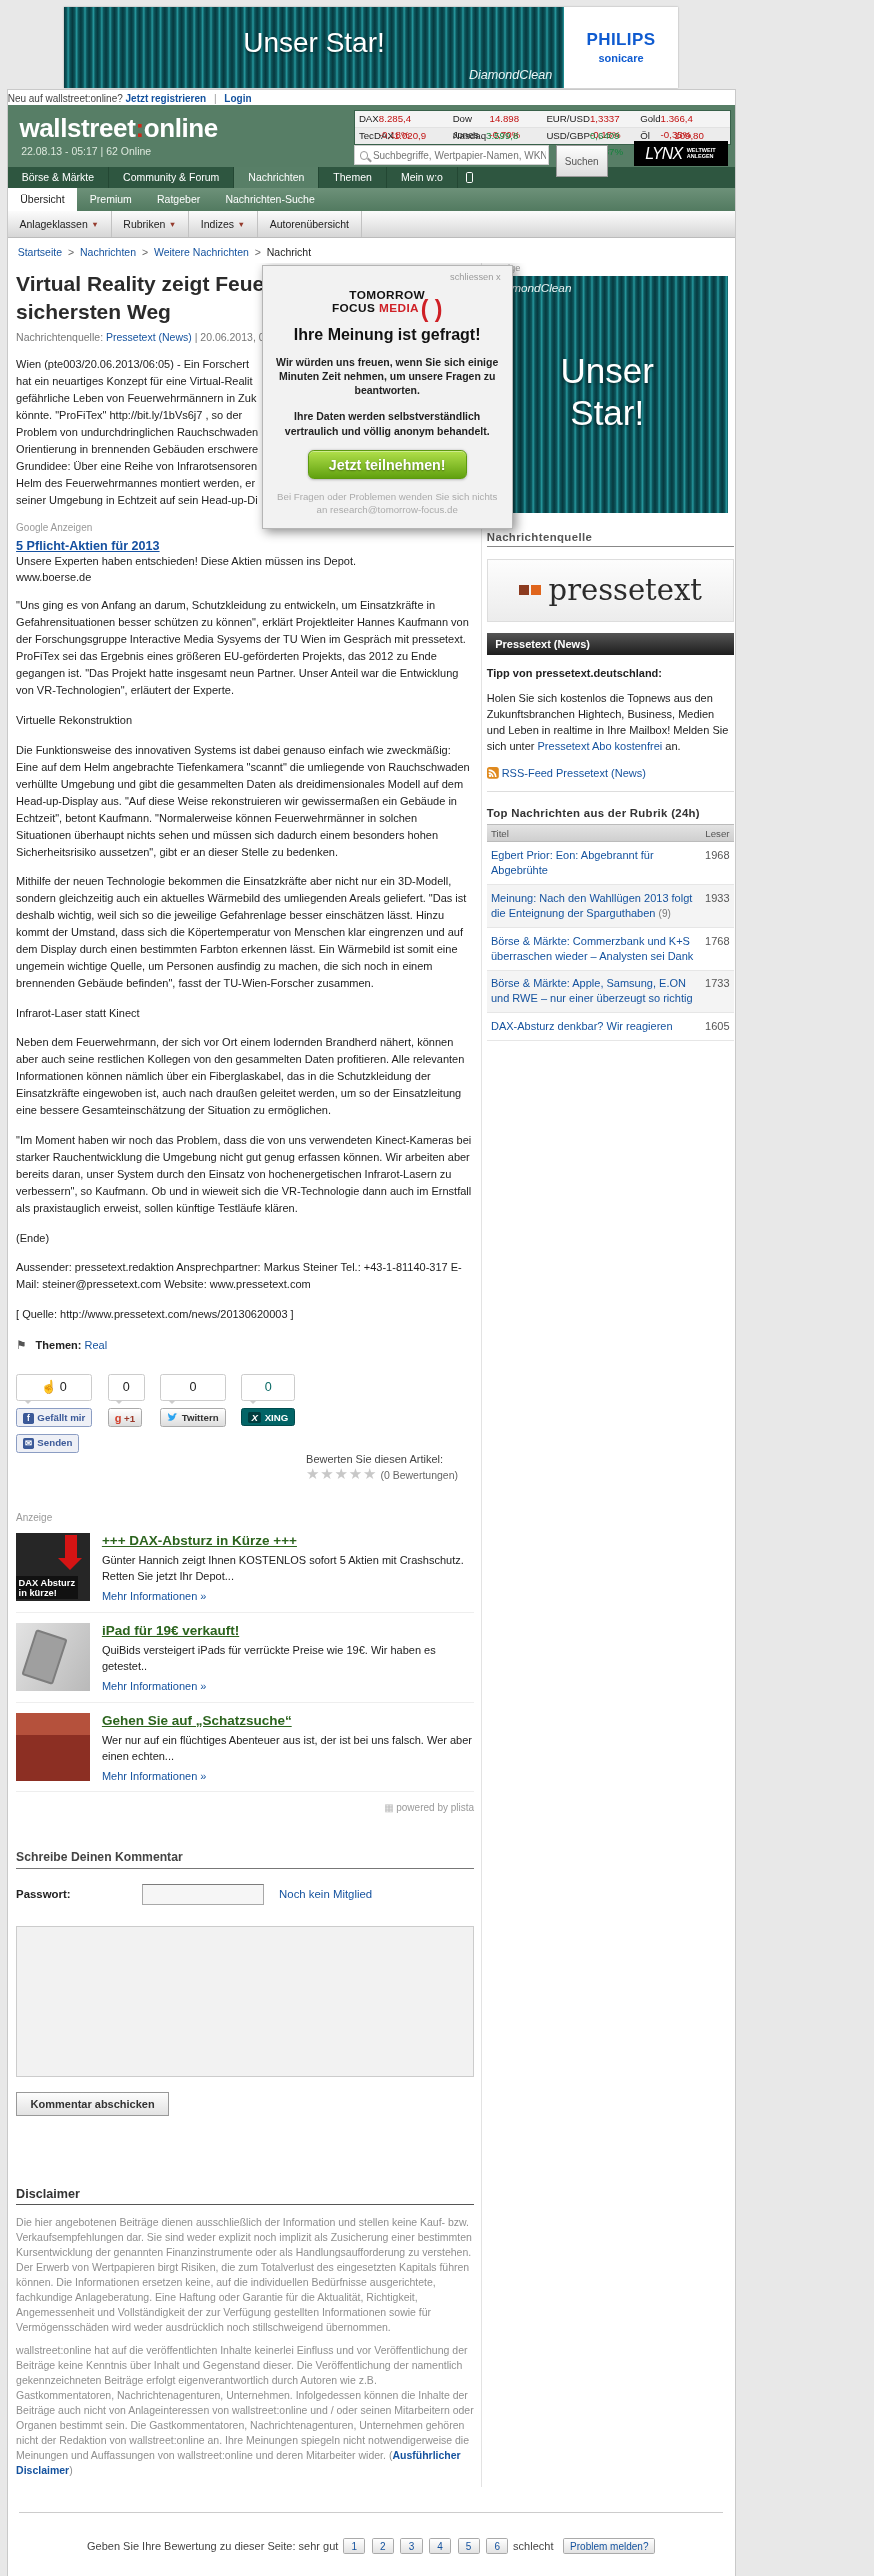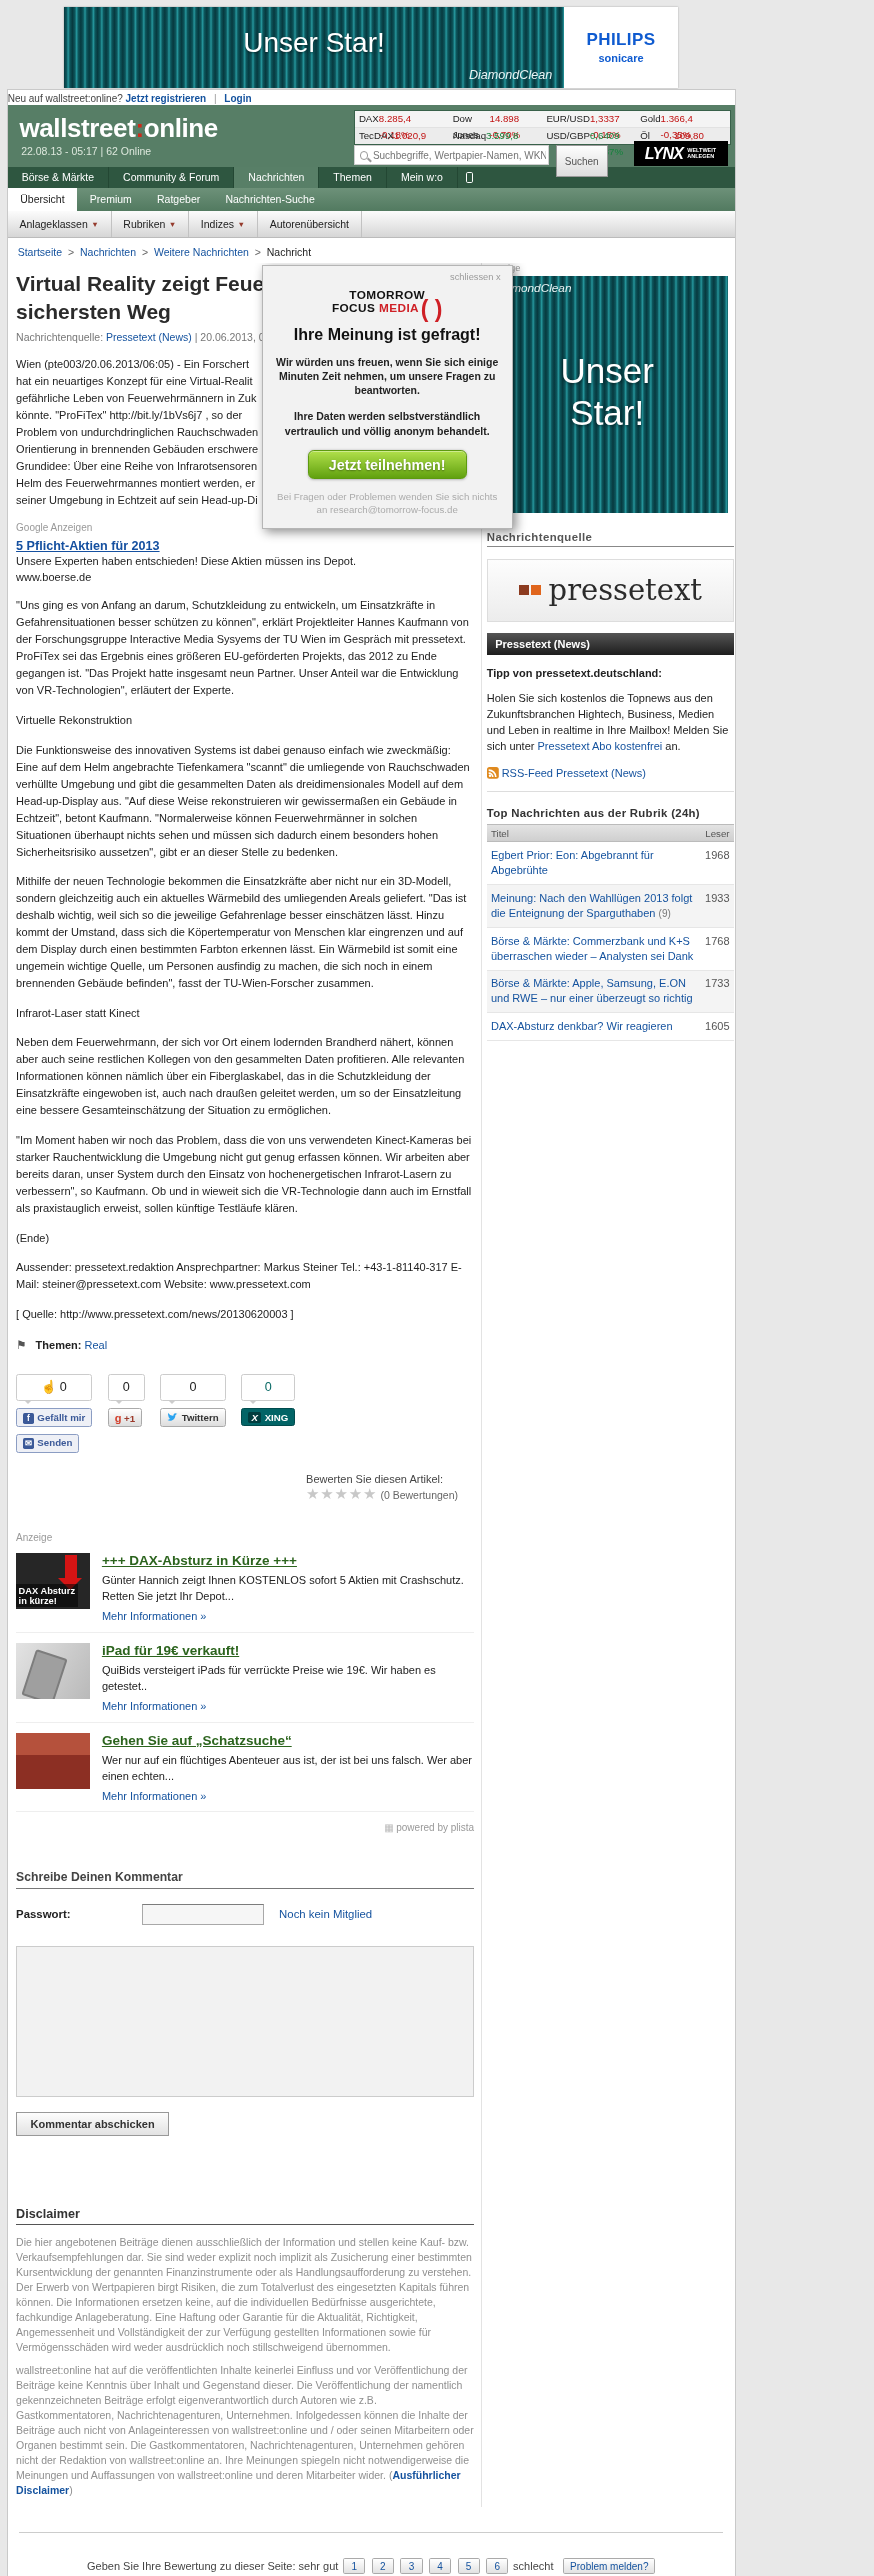--- a/index.html
+++ b/index.html
@@ -30,21 +30,21 @@
   .t-cell{display:flex;justify-content:space-between;width:25%;padding:0 4.2px;box-sizing:border-box}
   .t-name{color:#222}
   .chg-down .num{color:#c11212}
   .chg-up .num{color:#12833a}
   .search-box{position:absolute;left:346px;top:40px;width:193px;height:17.7px;background:#fff;border:0.8px solid #cfcfcf;display:flex;align-items:center}
   .mag{display:inline-block;width:6.7px;height:6.7px;border:1.7px solid #999;border-radius:50%;position:relative;margin:0 2.5px 0 5px}
   .mag::after{content:"";position:absolute;width:5px;height:1.7px;background:#999;transform:rotate(45deg);right:-4.2px;bottom:-1.7px}
   .search-box input{flex:1;border:none;outline:none;font-size:10px;color:#555;background:transparent}
   .btn-suchen{position:absolute;left:548px;top:40px;height:32px;width:52px;background:linear-gradient(#fdfdfd,#ddd);border:0.8px solid #999;font-size:10px;color:#555}
   .lynx{position:absolute;right:6.7px;top:36px;width:94px;height:24.4px;background:#000;color:#fff;display:flex;align-items:center;justify-content:center;gap:4.2px}
-  .lynx-main{font-size:16px;font-weight:bold;font-style:italic;letter-spacing:-0.8px}
+  .lynx-main{font-size:16px;font-weight:normal;font-style:italic;letter-spacing:-0.8px}
   .lynx-sub{font-size:5.5px;line-height:5.9px;width:30px;font-weight:bold}
   
   .nav1{display:flex;background:#2e5640;height:21px;line-height:21px;color:#fff;font-size:10.5px}
   .nav1 .item{padding:0 14px;border-right:0.8px solid #24483;border-right:0.8px solid #234733;cursor:pointer}
   .nav1 .active{background:#587f67}
   .phone{display:inline-block;width:6.7px;height:11px;border:0.8px solid #fff;border-radius:1.7px;margin:5px 8.4px 0;box-sizing:border-box}
   .nav2{display:flex;background:linear-gradient(#6d9179,#527a60);height:23px;line-height:23px;color:#fff;font-size:10.5px}
   .nav2 .item{padding:0 12.6px;cursor:pointer}
   .nav2 .active{background:#fff;color:#222}
   .nav3{display:flex;background:linear-gradient(#fcfcfc,#d6d6d6);height:26px;line-height:26px;font-size:10.5px;color:#222;border-bottom:0.8px solid #bbb}
@@ -91,29 +91,29 @@
   .bubble .xnum{color:#0a6a66}
   .fb-ic{display:inline-block;width:11px;height:11px;background:#3b5998;color:#fff;font-weight:bold;text-align:center;line-height:11px;border-radius:1.7px;margin-right:3.4px;font-size:8.4px}
   .thumb{color:#3b5998;margin-right:2.5px}
   .s-btn{display:inline-block;background:#eef0f6;border:0.8px solid #8b9dc3;border-radius:2.5px;color:#3b5998;font-size:9.7px;font-weight:bold;padding:2.5px 5.9px;cursor:pointer;white-space:nowrap}
   .s-btn.gray{background:linear-gradient(#fff,#ddd);border:0.8px solid #aaa;color:#333}
   .s-btn.xing{background:#026466;border:0.8px solid #014b4d;color:#fff}
   .xbox{display:inline-block;background:#013d3f;padding:0 3.4px;margin-right:3.4px;border-radius:1.7px;font-style:italic}
   .gplus-g{color:#d23e2a;font-weight:bold;font-size:11px}
   .gplus-1{color:#9c392a;font-weight:bold}
   .senden-row{margin-top:6.7px}
-  .rate{float:right;width:168px;font-size:11px;color:#444;margin-top:20px}
+  .rate{float:right;width:168px;font-size:11px;color:#444;margin-top:0}
   .stars{color:#c8c8c8;font-size:15px;letter-spacing:0.8px}
   .rate-info{color:#666;font-size:10.5px}
   
   .plista{margin-top:29px}
   .pl-label{color:#999;font-size:10px;margin-bottom:5px}
   .pl-item{display:flex;gap:11.8px;margin:10px 0;border-bottom:0.8px solid #eee;padding-bottom:8.4px}
   .pl-item:last-of-type{border-bottom:none}
-  .pl-img{width:74px;height:56px;flex:0 0 74px;position:relative;overflow:hidden}
+  .pl-img{width:74px;height:68px;flex:0 0 74px;position:relative;overflow:hidden}
   .img-dax{background:#262626}
   .arrow{position:absolute;right:13.5px;top:1.7px;width:11.8px;height:23.5px;background:#d51414}
   .arrow::after{content:"";position:absolute;left:-6.7px;top:23.5px;border:12.6px solid transparent;border-top-color:#d51414;border-bottom:none}
   .dax-cap{position:absolute;left:0;bottom:1.7px;color:#fff;font-size:9.3px;font-weight:bold;line-height:10px;background:rgba(0,0,0,.55);padding:1.7px 2.5px}
   .img-ipad{background:linear-gradient(120deg,#e3e3e3,#b9b9b9)}
   .tablet{position:absolute;left:11.8px;top:10px;width:29px;height:44px;background:#9f9f9f;border:2.5px solid #7d7d7d;border-radius:2.5px;transform:rotate(18deg)}
   .img-schatz{background:#8c2f23}
   .schatz-top{position:absolute;left:0;top:0;right:0;height:22px;background:#b5513c}
   .pl-title{color:#2c641e;font-weight:bold;font-size:13.5px;text-decoration:underline}
   .pl-desc{font-size:11px;line-height:16px;margin:4.2px 0;color:#222}

